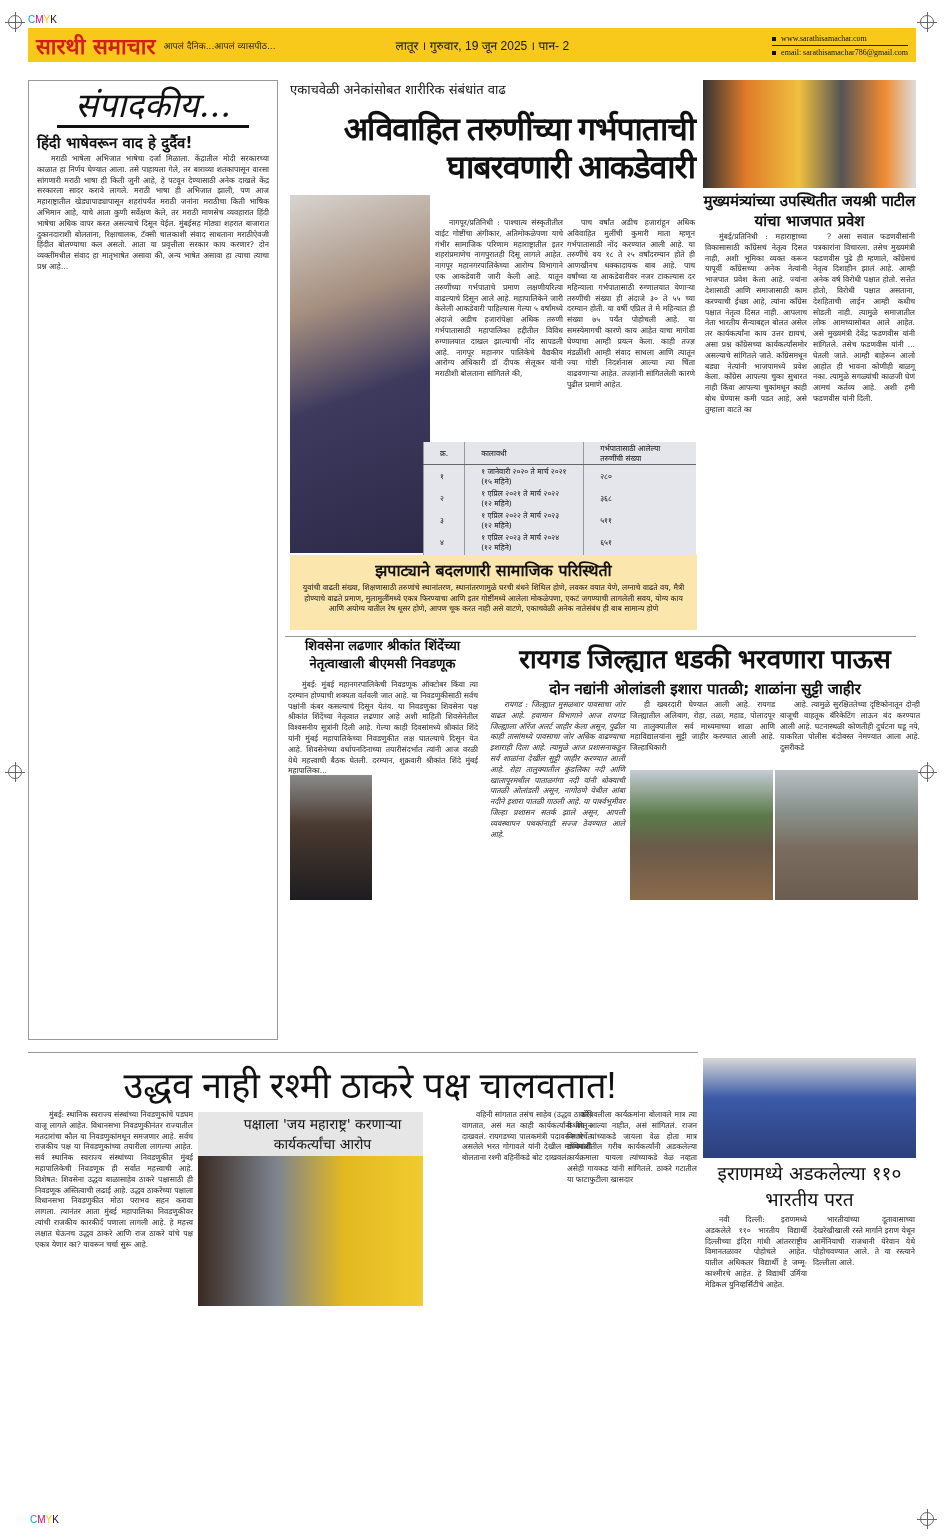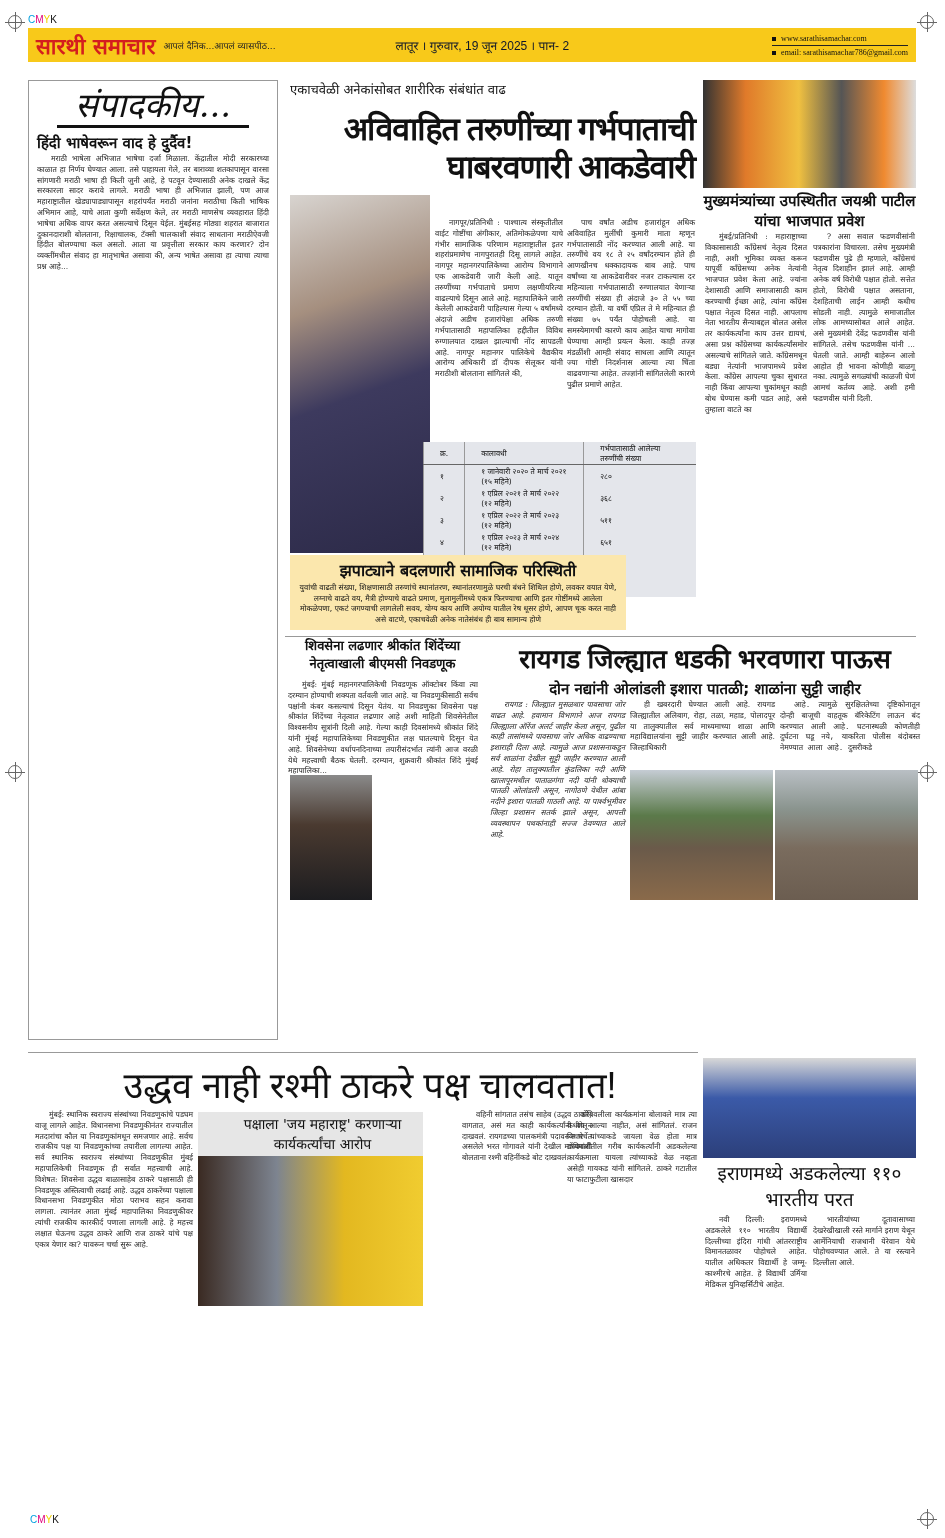--- a/index.html
+++ b/index.html
@@ -21,21 +21,21 @@
 .txt p{text-indent:14px;}
 .editorial{left:28px;top:80px;width:250px;height:960px;border:1px solid #999;padding:4px 8px;}
 .editorial .stitle{font-family:"DejaVu Serif",serif;font-style:italic;font-size:34px;text-align:center;border-bottom:3px solid #111;margin:0 20px 4px;line-height:40px;}
 .editorial h3{font-size:15px;font-weight:bold;margin:2px 0;}
 .kicker{font-size:13px;}
 .bighead{font-size:32px;font-weight:900;line-height:38px;text-align:right;letter-spacing:-1px;font-family:"Liberation Sans",sans-serif;}
 .img{background:linear-gradient(135deg,#5a5a70,#9aa0b5);position:absolute;}
 table.stats{position:absolute;left:423px;top:442px;width:273px;border-collapse:collapse;font-size:7.5px;background:#e4e6eb;}
 table.stats td,table.stats th{border-left:1px solid #999;padding:1px 16px;text-align:left;font-weight:normal;}
 table.stats th{border-bottom:1px solid #666;background:#e4e6eb;}
-.yellowbox{position:absolute;left:290px;top:555px;width:336px;height:75px;background:#fbe7ad;padding:4px 8px;text-align:center;}
+.yellowbox{position:absolute;left:290px;top:555px;width:407px;height:75px;background:#fbe7ad;padding:4px 8px;text-align:center;}
 .yellowbox h4{font-size:16px;font-weight:bold;margin-bottom:2px;}
 .yellowbox div{font-size:7.6px;line-height:10.5px;}
 .h2{font-size:26px;font-weight:bold;text-align:center;font-family:"Liberation Sans",sans-serif;}
 .h3{font-size:15px;font-weight:bold;text-align:center;}
 .divider{position:absolute;background:#999;}
 </style>
 </head>
 <body>
 
 <div class="reg" style="left:8px;top:15px"></div>
@@ -135,21 +135,21 @@
   </div>
 
 <div class="col h2" style="left:490px;top:640px;width:430px;">रायगड जिल्ह्यात धडकी भरवणारा पाऊस</div>
 <div class="col h3" style="left:490px;top:678px;width:430px;">दोन नद्यांनी ओलांडली इशारा पातळी; शाळांना सुट्टी जाहीर</div>
 <div class="col txt" style="left:490px;top:700px;width:135px;font-style:italic;">
     <p>रायगड : जिल्ह्यात मुसळधार पावसाचा जोर वाढत आहे. हवामान विभागाने आज रायगड जिल्ह्याला ऑरेंज अलर्ट जाहीर केला असून, पुढील काही तासांमध्ये पावसाचा जोर अधिक वाढण्याचा इशाराही दिला आहे. त्यामुळे आज प्रशासनाकडून सर्व शाळांना देखील सुट्टी जाहीर करण्यात आली आहे. रोहा तालुक्यातील कुंडलिका नदी आणि खालापूरमधील पाताळगंगा नदी यांनी धोक्याची पातळी ओलांडली असून, नागोठणे येथील आंबा नदीने इशारा पातळी गाठली आहे. या पार्श्वभूमीवर जिल्हा प्रशासन सतर्क झाले असून, आपत्ती व्यवस्थापन पथकांनाही सज्ज ठेवण्यात आले आहे.</p>
   </div>
 <div class="col txt" style="left:630px;top:700px;width:145px;">
     <p>ही खबरदारी घेण्यात आली आहे. रायगड जिल्ह्यातील अलिबाग, रोहा, तळा, महाड, पोलादपूर या तालुक्यातील सर्व माध्यमाच्या शाळा आणि महाविद्यालयांना सुट्टी जाहीर करण्यात आली आहे. जिल्हाधिकारी</p>
   </div>
-<div class="col txt" style="left:780px;top:700px;width:140px;font-family:Liberation Mono, monospace;">
+<div class="col txt" style="left:780px;top:700px;width:140px;">
     <p>आहे. त्यामुळे सुरक्षिततेच्या दृष्टिकोनातून दोन्ही बाजूची वाहतूक बॅरिकेटिंग लाऊन बंद करण्यात आली आहे. घटनास्थळी कोणतीही दुर्घटना घडू नये, याकरिता पोलीस बंदोबस्त नेमण्यात आला आहे. दुसरीकडे</p>
   </div>
 <div class="img" style="left:630px;top:770px;width:143px;height:130px;background:linear-gradient(180deg,#c5ccd4 0%,#5b7a4a 35%,#6a5a4a 60%,#8a6a4a 100%);"></div>
 <div class="img" style="left:775px;top:770px;width:143px;height:130px;background:linear-gradient(180deg,#b9bfc4 0%,#8a948e 30%,#7a6c5e 60%,#6b5d50 100%);"></div>
 
 <div class="divider" style="left:28px;top:1052px;width:670px;height:1px;"></div>
 
 <div class="col" style="left:40px;top:1060px;width:660px;font-size:36px;text-align:center;font-family:'Liberation Sans',sans-serif;">उद्धव नाही रश्मी ठाकरे पक्ष चालवतात!</div>
 <div class="col txt" style="left:35px;top:1110px;width:158px;">
     <p>मुंबई: स्थानिक स्वराज्य संस्थांच्या निवडणुकांचे पडघम वाजू लागले आहेत. विधानसभा निवडणुकीनंतर राज्यातील मतदारांचा कौल या निवडणुकांमधून समजणार आहे. सर्वच राजकीय पक्ष या निवडणुकांच्या तयारीला लागल्या आहेत. सर्व स्थानिक स्वराज्य संस्थांच्या निवडणुकीत मुंबई महापालिकेची निवडणूक ही सर्वात महत्त्वाची आहे. विशेषत: शिवसेना उद्धव बाळासाहेब ठाकरे पक्षासाठी ही निवडणूक अस्तित्वाची लढाई आहे. उद्धव ठाकरेंच्या पक्षाला विधानसभा निवडणुकीत मोठा पराभव सहन करावा लागला. त्यानंतर आता मुंबई महापालिका निवडणुकीवर त्यांची राजकीय कारकीर्द पणाला लागली आहे. हे महत्त्व लक्षात घेऊनच उद्धव ठाकरे आणि राज ठाकरे यांचे पक्ष एकत्र येणार का? यावरून चर्चा सुरू आहे.</p>

